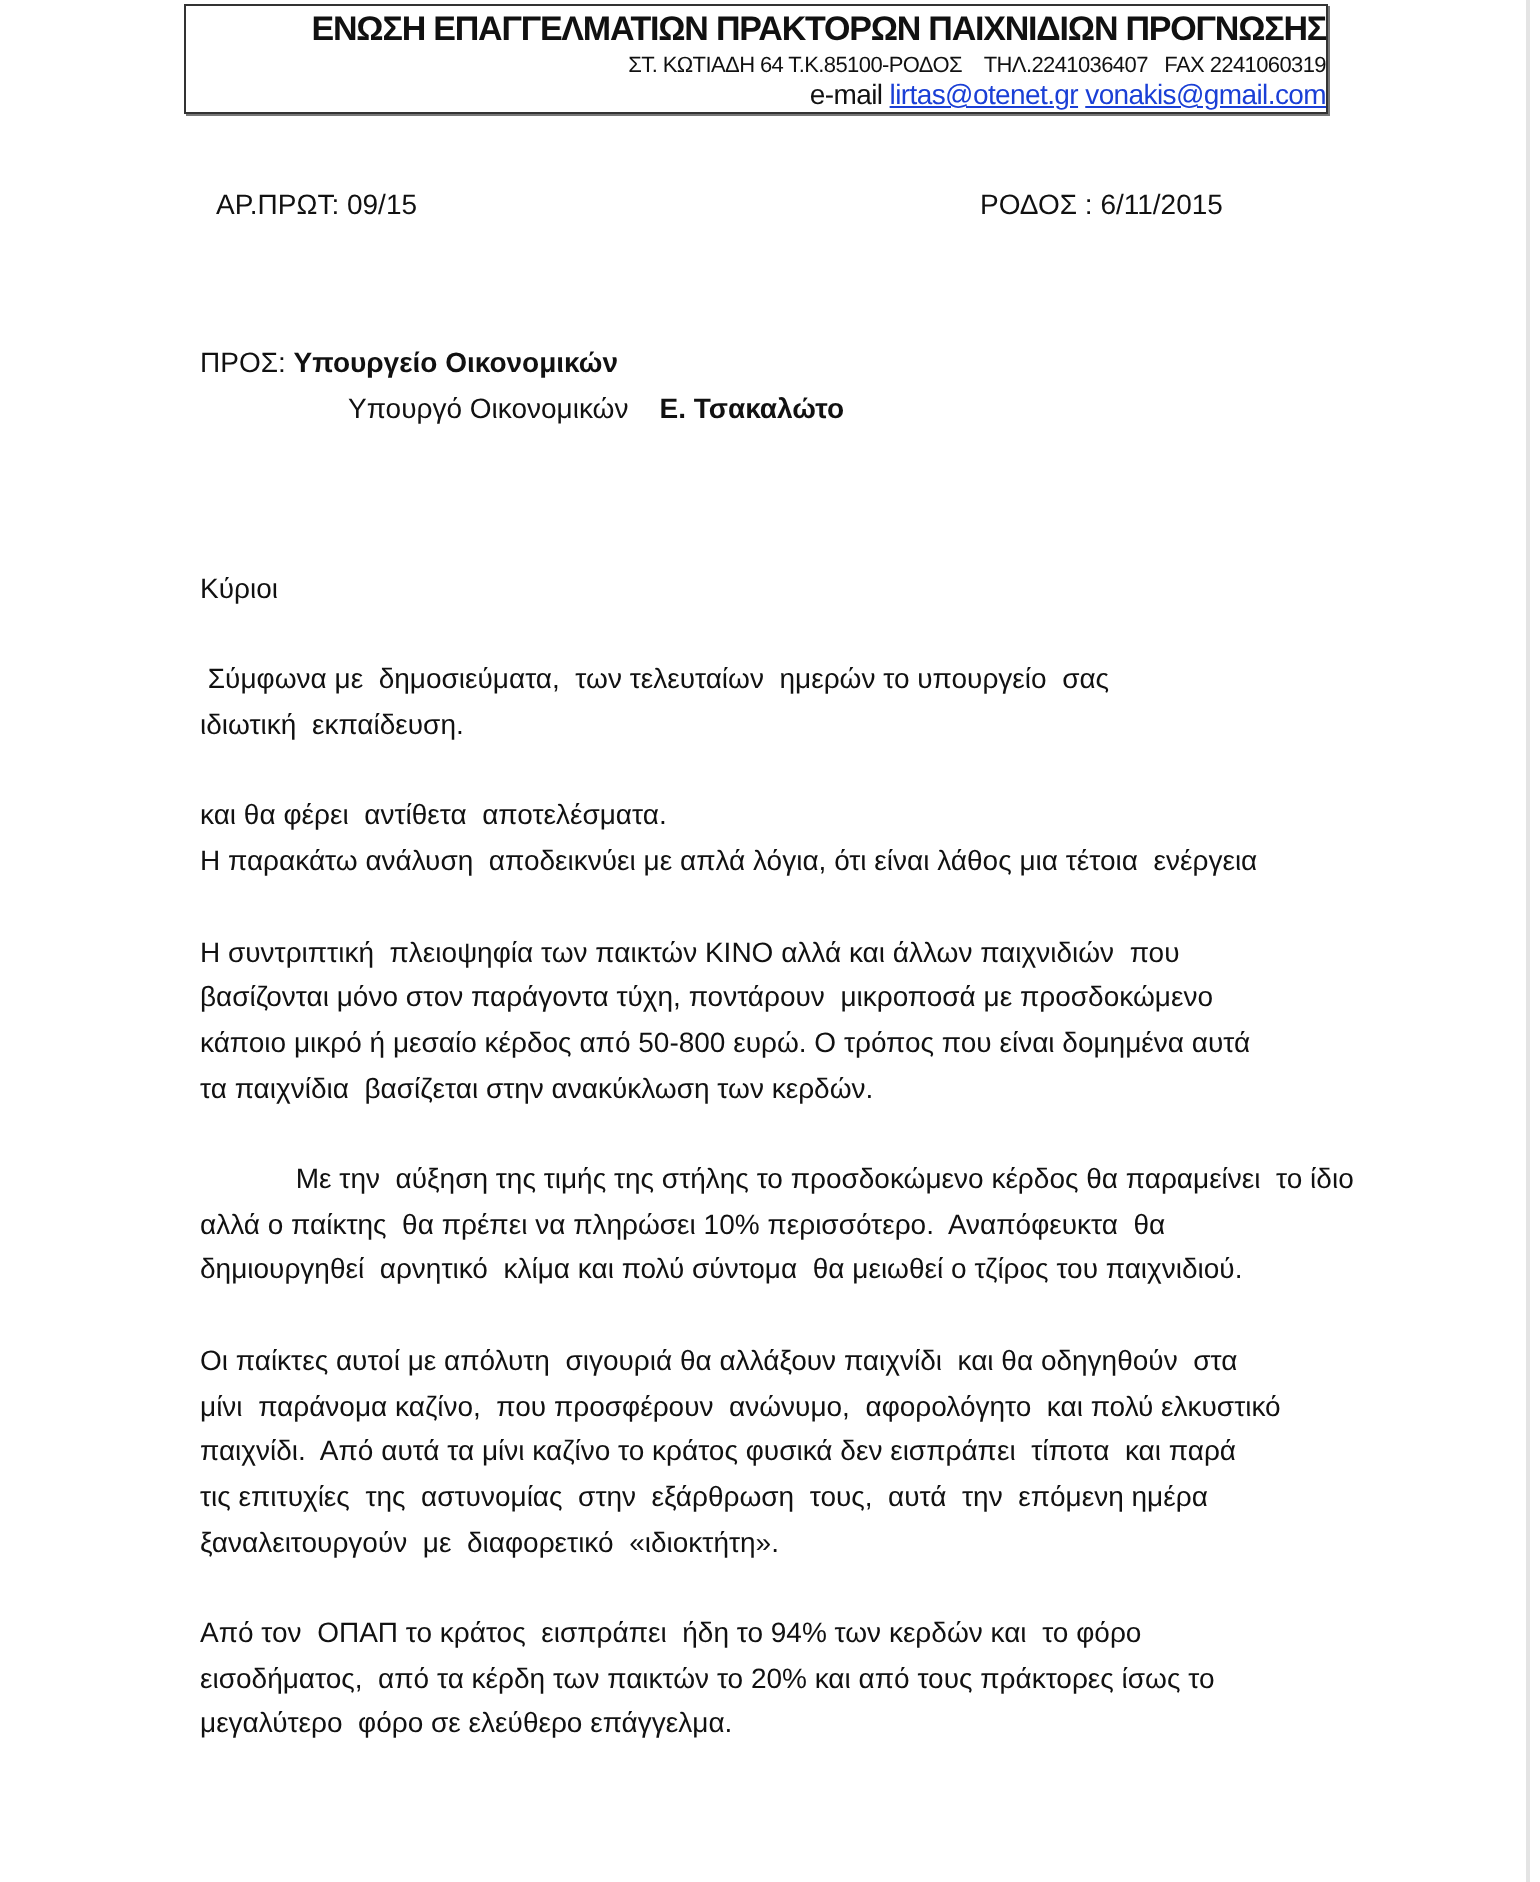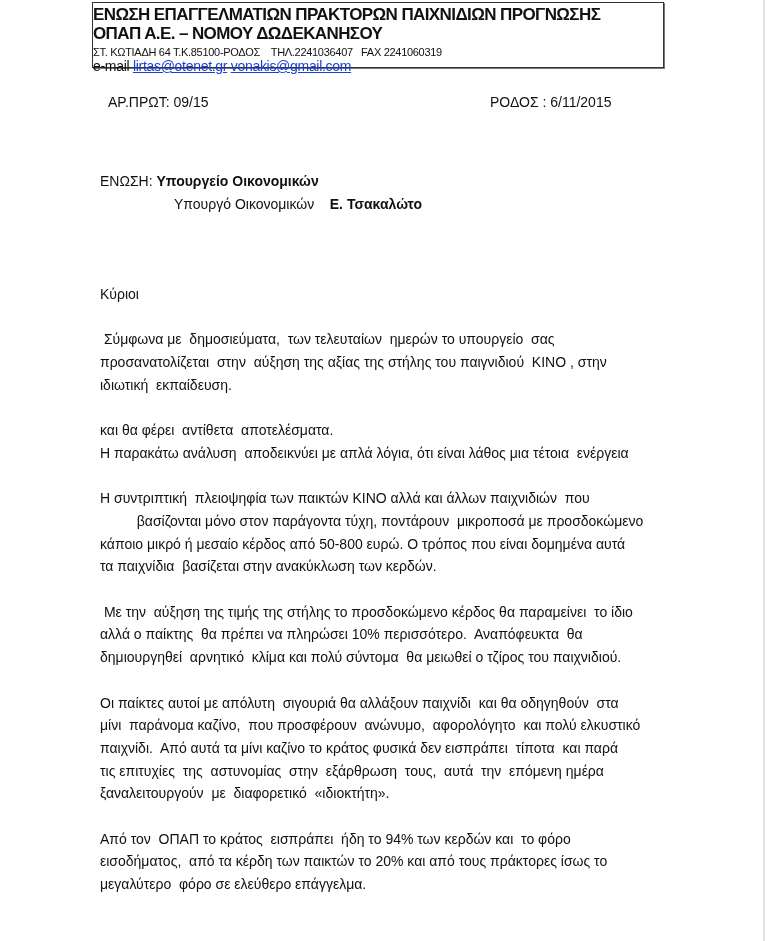--- a/index.html
+++ b/index.html
@@ -21,24 +21,24 @@
       right: 5px;
       width: 2px;
       height: 941px;
       background: #e4e4e4;
     }
     .letterhead {
       position: absolute;
       left: 92px;
       top: 2px;
       width: 572px;
-      height: 66px;
+      height: 55px;
       border: 1.5px solid #333333;
       box-shadow: 1px 1px 0 #777;
-      text-align: left;
+      text-align: right;
       box-sizing: border-box;
       padding-top: 2px;
     }
     .lh-title {
       font-size: 17px;
       font-weight: bold;
       line-height: 19px;
       letter-spacing: -0.6px;
       color: #111;
       white-space: nowrap;
@@ -103,68 +103,66 @@
       margin-bottom: 22.7px;
     }
   </style>
 </head>
 <body>
 
 <div class="page-edge"></div>
 
 <div class="letterhead">
   <div class="lh-title">ΕΝΩΣΗ ΕΠΑΓΓΕΛΜΑΤΙΩΝ ΠΡΑΚΤΟΡΩΝ ΠΑΙΧΝΙΔΙΩΝ ΠΡΟΓΝΩΣΗΣ</div>
-  <div class="lh-title">ΟΠΑΠ Α.Ε. – ΝΟΜΟΥ ΔΩΔΕΚΑΝΗΣΟΥ</div>
   <div class="lh-contact">
     <span>ΣΤ. ΚΩΤΙΑΔΗ 64 Τ.Κ.85100-ΡΟΔΟΣ</span>&nbsp;&nbsp;&nbsp;
     <span>ΤΗΛ.2241036407</span>&nbsp;&nbsp;
     <span>FAX 2241060319</span>
   </div>
   <div class="lh-email">
     <span>e-mail</span>
     <a style="color: rgb(26, 63, 214);">lirtas@otenet.gr</a>
     <a style="color: rgb(26, 63, 214);">vonakis@gmail.com</a>
   </div>
 </div>
 
 <div class="ref-line">
   <span>ΑΡ.ΠΡΩΤ:  09/15</span>
   <span class="date">ΡΟΔΟΣ : 6/11/2015</span>
 </div>
 
 <div class="recipient">
   <div>
-    <span>ΕΝΩΣΗ:</span>
+    <span>ΠΡΟΣ:</span>
     <b>Υπουργείο Οικονομικών</b>
   </div>
   <div class="indent">
     <span>Υπουργό Οικονομικών</span>&nbsp;&nbsp;&nbsp;
     <b>Ε. Τσακαλώτο</b>
   </div>
 </div>
 
 <div class="body-text">
   <p class="para" style="white-space: pre;">Κύριοι</p>
   <div class="para">
     <p style="white-space: pre;"> Σύμφωνα με  δημοσιεύματα,  των τελευταίων  ημερών το υπουργείο  σας</p>
-    <p style="white-space: pre;">προσανατολίζεται  στην  αύξηση της αξίας της στήλης του παιγνιδιού  ΚΙΝΟ , στην</p>
     <p style="white-space: pre;">ιδιωτική  εκπαίδευση.</p>
   </div>
   <div class="para">
     <p style="white-space: pre;">και θα φέρει  αντίθετα  αποτελέσματα.</p>
     <p style="white-space: pre;">Η παρακάτω ανάλυση  αποδεικνύει με απλά λόγια, ότι είναι λάθος μια τέτοια  ενέργεια</p>
   </div>
   <div class="para">
     <p style="white-space: pre;">Η συντριπτική  πλειοψηφία των παικτών ΚΙΝΟ αλλά και άλλων παιχνιδιών  που</p>
-    <p style="white-space: pre; text-align: center;">βασίζονται μόνο στον παράγοντα τύχη, ποντάρουν  μικροποσά με προσδοκώμενο</p>
+    <p style="white-space: pre;">βασίζονται μόνο στον παράγοντα τύχη, ποντάρουν  μικροποσά με προσδοκώμενο</p>
     <p style="white-space: pre;">κάποιο μικρό ή μεσαίο κέρδος από 50-800 ευρώ. Ο τρόπος που είναι δομημένα αυτά</p>
     <p style="white-space: pre;">τα παιχνίδια  βασίζεται στην ανακύκλωση των κερδών.</p>
   </div>
   <div class="para">
-    <p style="white-space: pre;"> Με την  αύξηση της τιμής της στήλης το προσδοκώμενο κέρδος θα παραμείνει  το ίδιο</p>
+    <p style="white-space: pre; margin-left: 44px;"> Με την  αύξηση της τιμής της στήλης το προσδοκώμενο κέρδος θα παραμείνει  το ίδιο</p>
     <p style="white-space: pre;">αλλά ο παίκτης  θα πρέπει να πληρώσει 10% περισσότερο.  Αναπόφευκτα  θα</p>
     <p style="white-space: pre;">δημιουργηθεί  αρνητικό  κλίμα και πολύ σύντομα  θα μειωθεί ο τζίρος του παιχνιδιού.</p>
   </div>
   <div class="para">
     <p style="white-space: pre;">Οι παίκτες αυτοί με απόλυτη  σιγουριά θα αλλάξουν παιχνίδι  και θα οδηγηθούν  στα</p>
     <p style="white-space: pre;">μίνι  παράνομα καζίνο,  που προσφέρουν  ανώνυμο,  αφορολόγητο  και πολύ ελκυστικό</p>
     <p style="white-space: pre;">παιχνίδι.  Από αυτά τα μίνι καζίνο το κράτος φυσικά δεν εισπράπει  τίποτα  και παρά</p>
     <p style="white-space: pre;">τις επιτυχίες  της  αστυνομίας  στην  εξάρθρωση  τους,  αυτά  την  επόμενη ημέρα</p>
     <p style="white-space: pre;">ξαναλειτουργούν  με  διαφορετικό  «ιδιοκτήτη».</p>
   </div>

